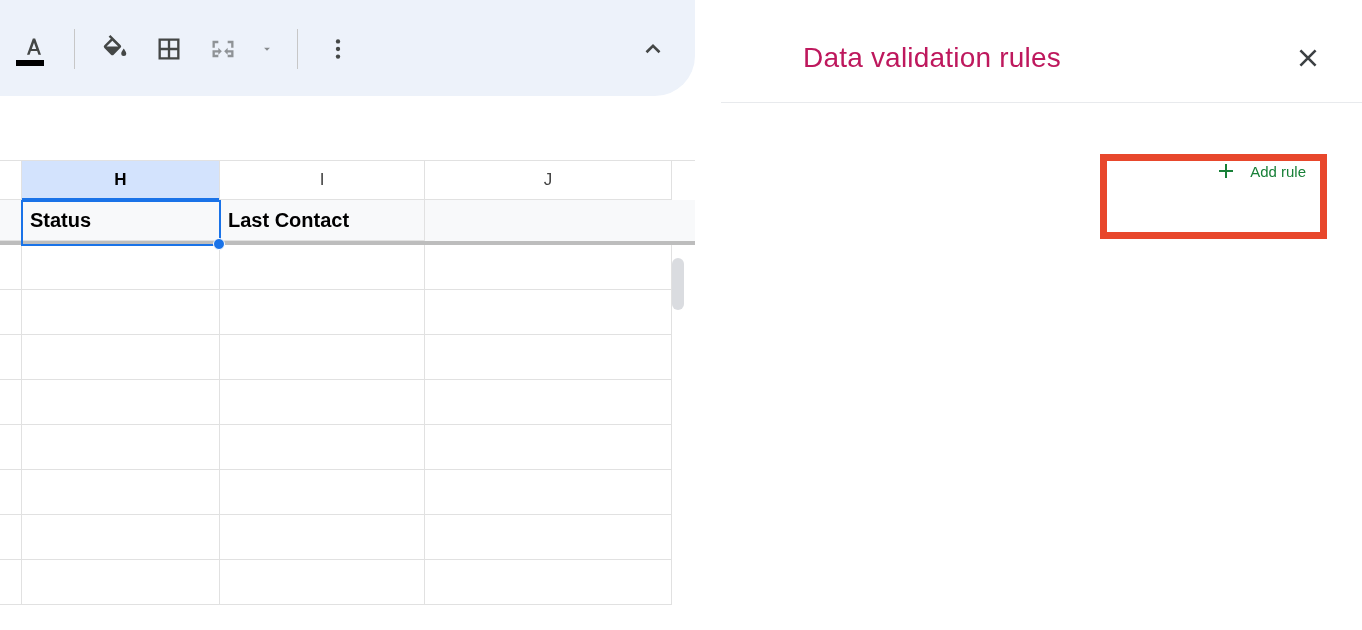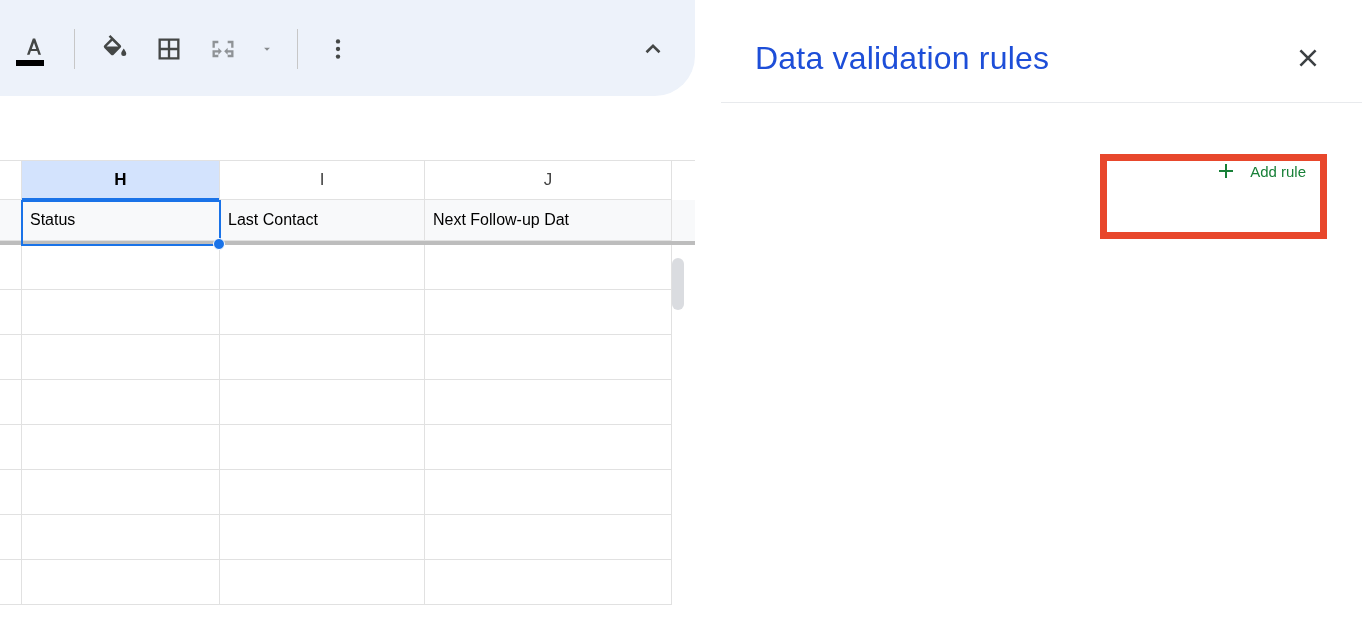--- a/index.html
+++ b/index.html
@@ -91,22 +91,22 @@
     .row-cells {
       display: flex;
       height: 45px;
     }
     .cell {
       border-right: 1px solid #e1e1e1;
       border-bottom: 1px solid #e1e1e1;
       display: flex;
       align-items: center;
       padding: 0 8px;
-      font-size: 16px;
-      font-weight: 400;
+      font-size: 20px;
+      font-weight: 700;
       color: #000;
       overflow: hidden;
       white-space: nowrap;
     }
     .header-row {
       background: #f8f9fa;
       border-bottom: 4px solid #bdbdbd;
     }
     .header-row .cell { background: #f8f9fa; }
     .data-row .cell { font-weight: 400; font-size: 18px; }
@@ -164,24 +164,25 @@
       border-left: 1px solid #fff;
     }
     .panel-header {
       display: flex;
       align-items: center;
       justify-content: space-between;
       padding: 30px 34px 24px 34px;
       border-bottom: 1px solid #e8eaed;
     }
     .panel-title {
-      font-size: 32px;
-      color: #1d4ed8;
+      font-size: 28px;
+      color: #be185d;
       font-weight: 400;
       letter-spacing: 0.2px;
+      margin-left: 48px;
     }
     .close-btn {
       width: 40px; height: 40px;
       display: flex; align-items: center; justify-content: center;
       cursor: pointer;
       color: #3c4043;
     }
     .panel-body {
       padding: 40px 30px;
       display: flex;
@@ -270,23 +271,20 @@
     </div>
   </div>
 
   <div class="row-cells header-row">
     <div class="cell w0"></div>
     <div class="cell w1">
         <span>Status</span>
       </div>
     <div class="cell w2">
         <span>Last Contact</span>
-      </div>
-    <div class="cell w3">
-        <span>Next Follow-up Dat</span>
       </div>
   </div>
 
   <div class="row-cells data-row">
     <div class="cell w0"></div>
     <div class="cell w1"></div>
     <div class="cell w2"></div>
     <div class="cell w3"></div>
   </div>
   <div class="row-cells data-row">

